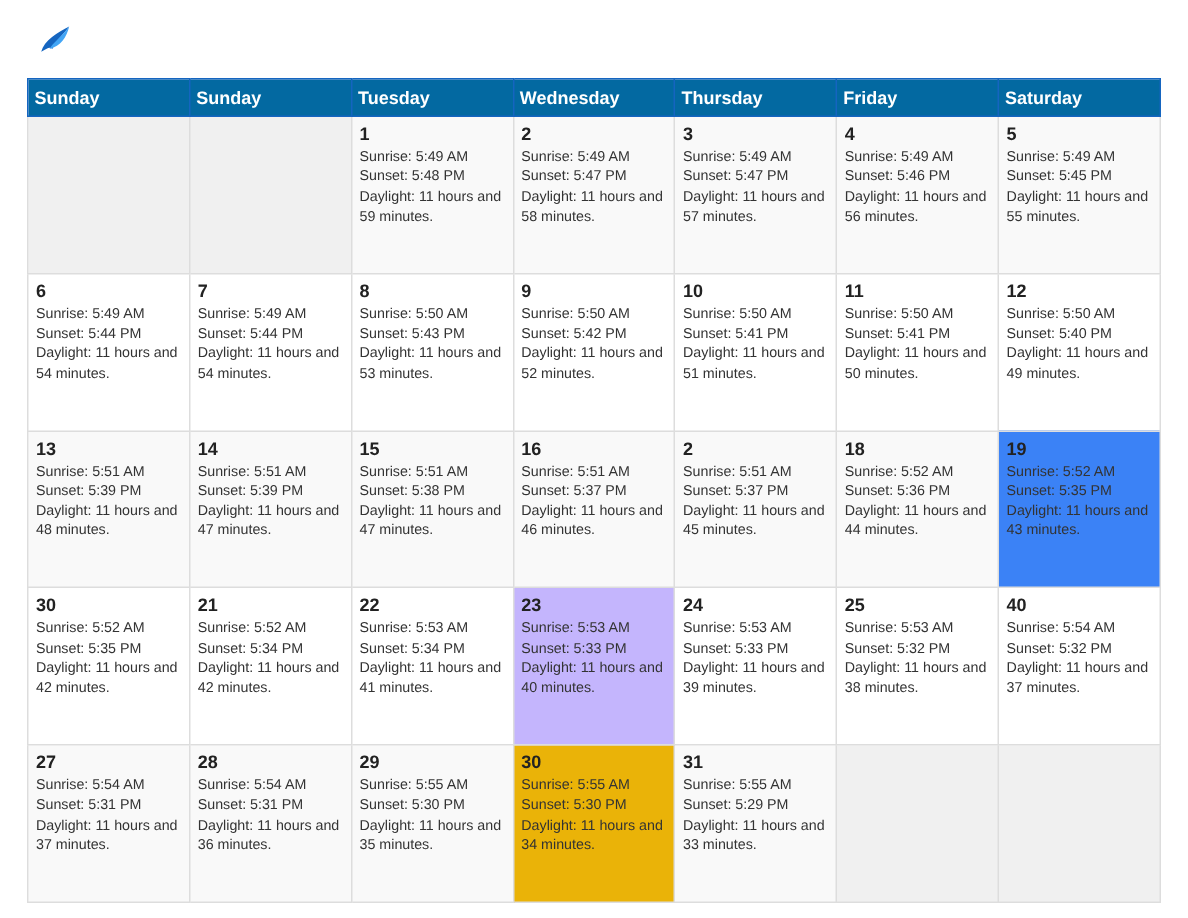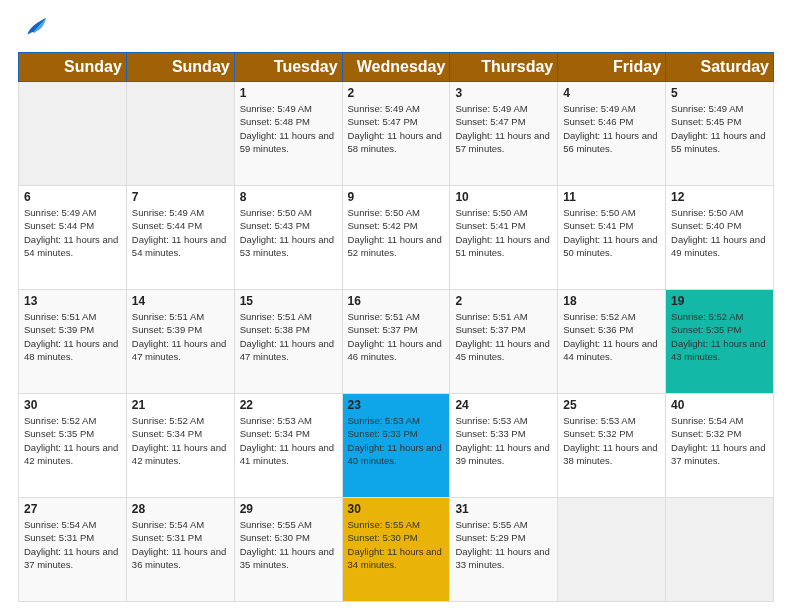--- a/index.html
+++ b/index.html
@@ -63,26 +63,26 @@
       color: #444;
     }
     .calendar {
       flex: 1;
       border: 1px solid #ccc;
       border-collapse: collapse;
       width: 100%;
       table-layout: fixed;
     }
     .calendar th {
-      background: #a16207;
+      background: #0369a1;
       color: #fff;
-      font-size: 16px;
+      font-size: 12px;
       font-weight: bold;
       padding: 5px 4px;
-      text-align: right;
+      text-align: left;
       border: 1px solid #1565c0;
     }
     .calendar td {
       vertical-align: top;
       padding: 4px 5px;
       font-size: 10px;
       color: #222;
       border: 1px solid #ddd;
       background: #fff;
       height: 88px;
@@ -214,39 +214,39 @@
             <div class="day-info">Sunrise: 5:51 AM<br>Sunset: 5:37 PM<br>Daylight: 11 hours and 46 minutes.</div>
           </td>
           <td style="background: rgb(249, 249, 249);">
             <span class="day-number">2</span>
             <div class="day-info">Sunrise: 5:51 AM<br>Sunset: 5:37 PM<br>Daylight: 11 hours and 45 minutes.</div>
           </td>
           <td style="background: rgb(249, 249, 249); margin-left: 28px;">
             <span class="day-number">18</span>
             <div class="day-info">Sunrise: 5:52 AM<br>Sunset: 5:36 PM<br>Daylight: 11 hours and 44 minutes.</div>
           </td>
-          <td style="background: #14b8a6;">
+          <td style="background: #3b82f6;">
             <span class="day-number">19</span>
             <div class="day-info">Sunrise: 5:52 AM<br>Sunset: 5:35 PM<br>Daylight: 11 hours and 43 minutes.</div>
           </td>
         </tr>
         <tr>
           <td style="background: rgb(255, 255, 255);">
             <span class="day-number">30</span>
             <div class="day-info">Sunrise: 5:52 AM<br>Sunset: 5:35 PM<br>Daylight: 11 hours and 42 minutes.</div>
           </td>
           <td style="background: rgb(255, 255, 255);">
             <span class="day-number">21</span>
             <div class="day-info">Sunrise: 5:52 AM<br>Sunset: 5:34 PM<br>Daylight: 11 hours and 42 minutes.</div>
           </td>
           <td style="background: rgb(255, 255, 255);">
             <span class="day-number">22</span>
             <div class="day-info">Sunrise: 5:53 AM<br>Sunset: 5:34 PM<br>Daylight: 11 hours and 41 minutes.</div>
           </td>
-          <td style="background: #0ea5e9; margin-left: 45px;">
+          <td style="background: #c4b5fd; margin-left: 45px;">
             <span class="day-number">23</span>
             <div class="day-info">Sunrise: 5:53 AM<br>Sunset: 5:33 PM<br>Daylight: 11 hours and 40 minutes.</div>
           </td>
           <td style="background: rgb(255, 255, 255);">
             <span class="day-number">24</span>
             <div class="day-info">Sunrise: 5:53 AM<br>Sunset: 5:33 PM<br>Daylight: 11 hours and 39 minutes.</div>
           </td>
           <td style="background: rgb(255, 255, 255);">
             <span class="day-number">25</span>
             <div class="day-info">Sunrise: 5:53 AM<br>Sunset: 5:32 PM<br>Daylight: 11 hours and 38 minutes.</div>

